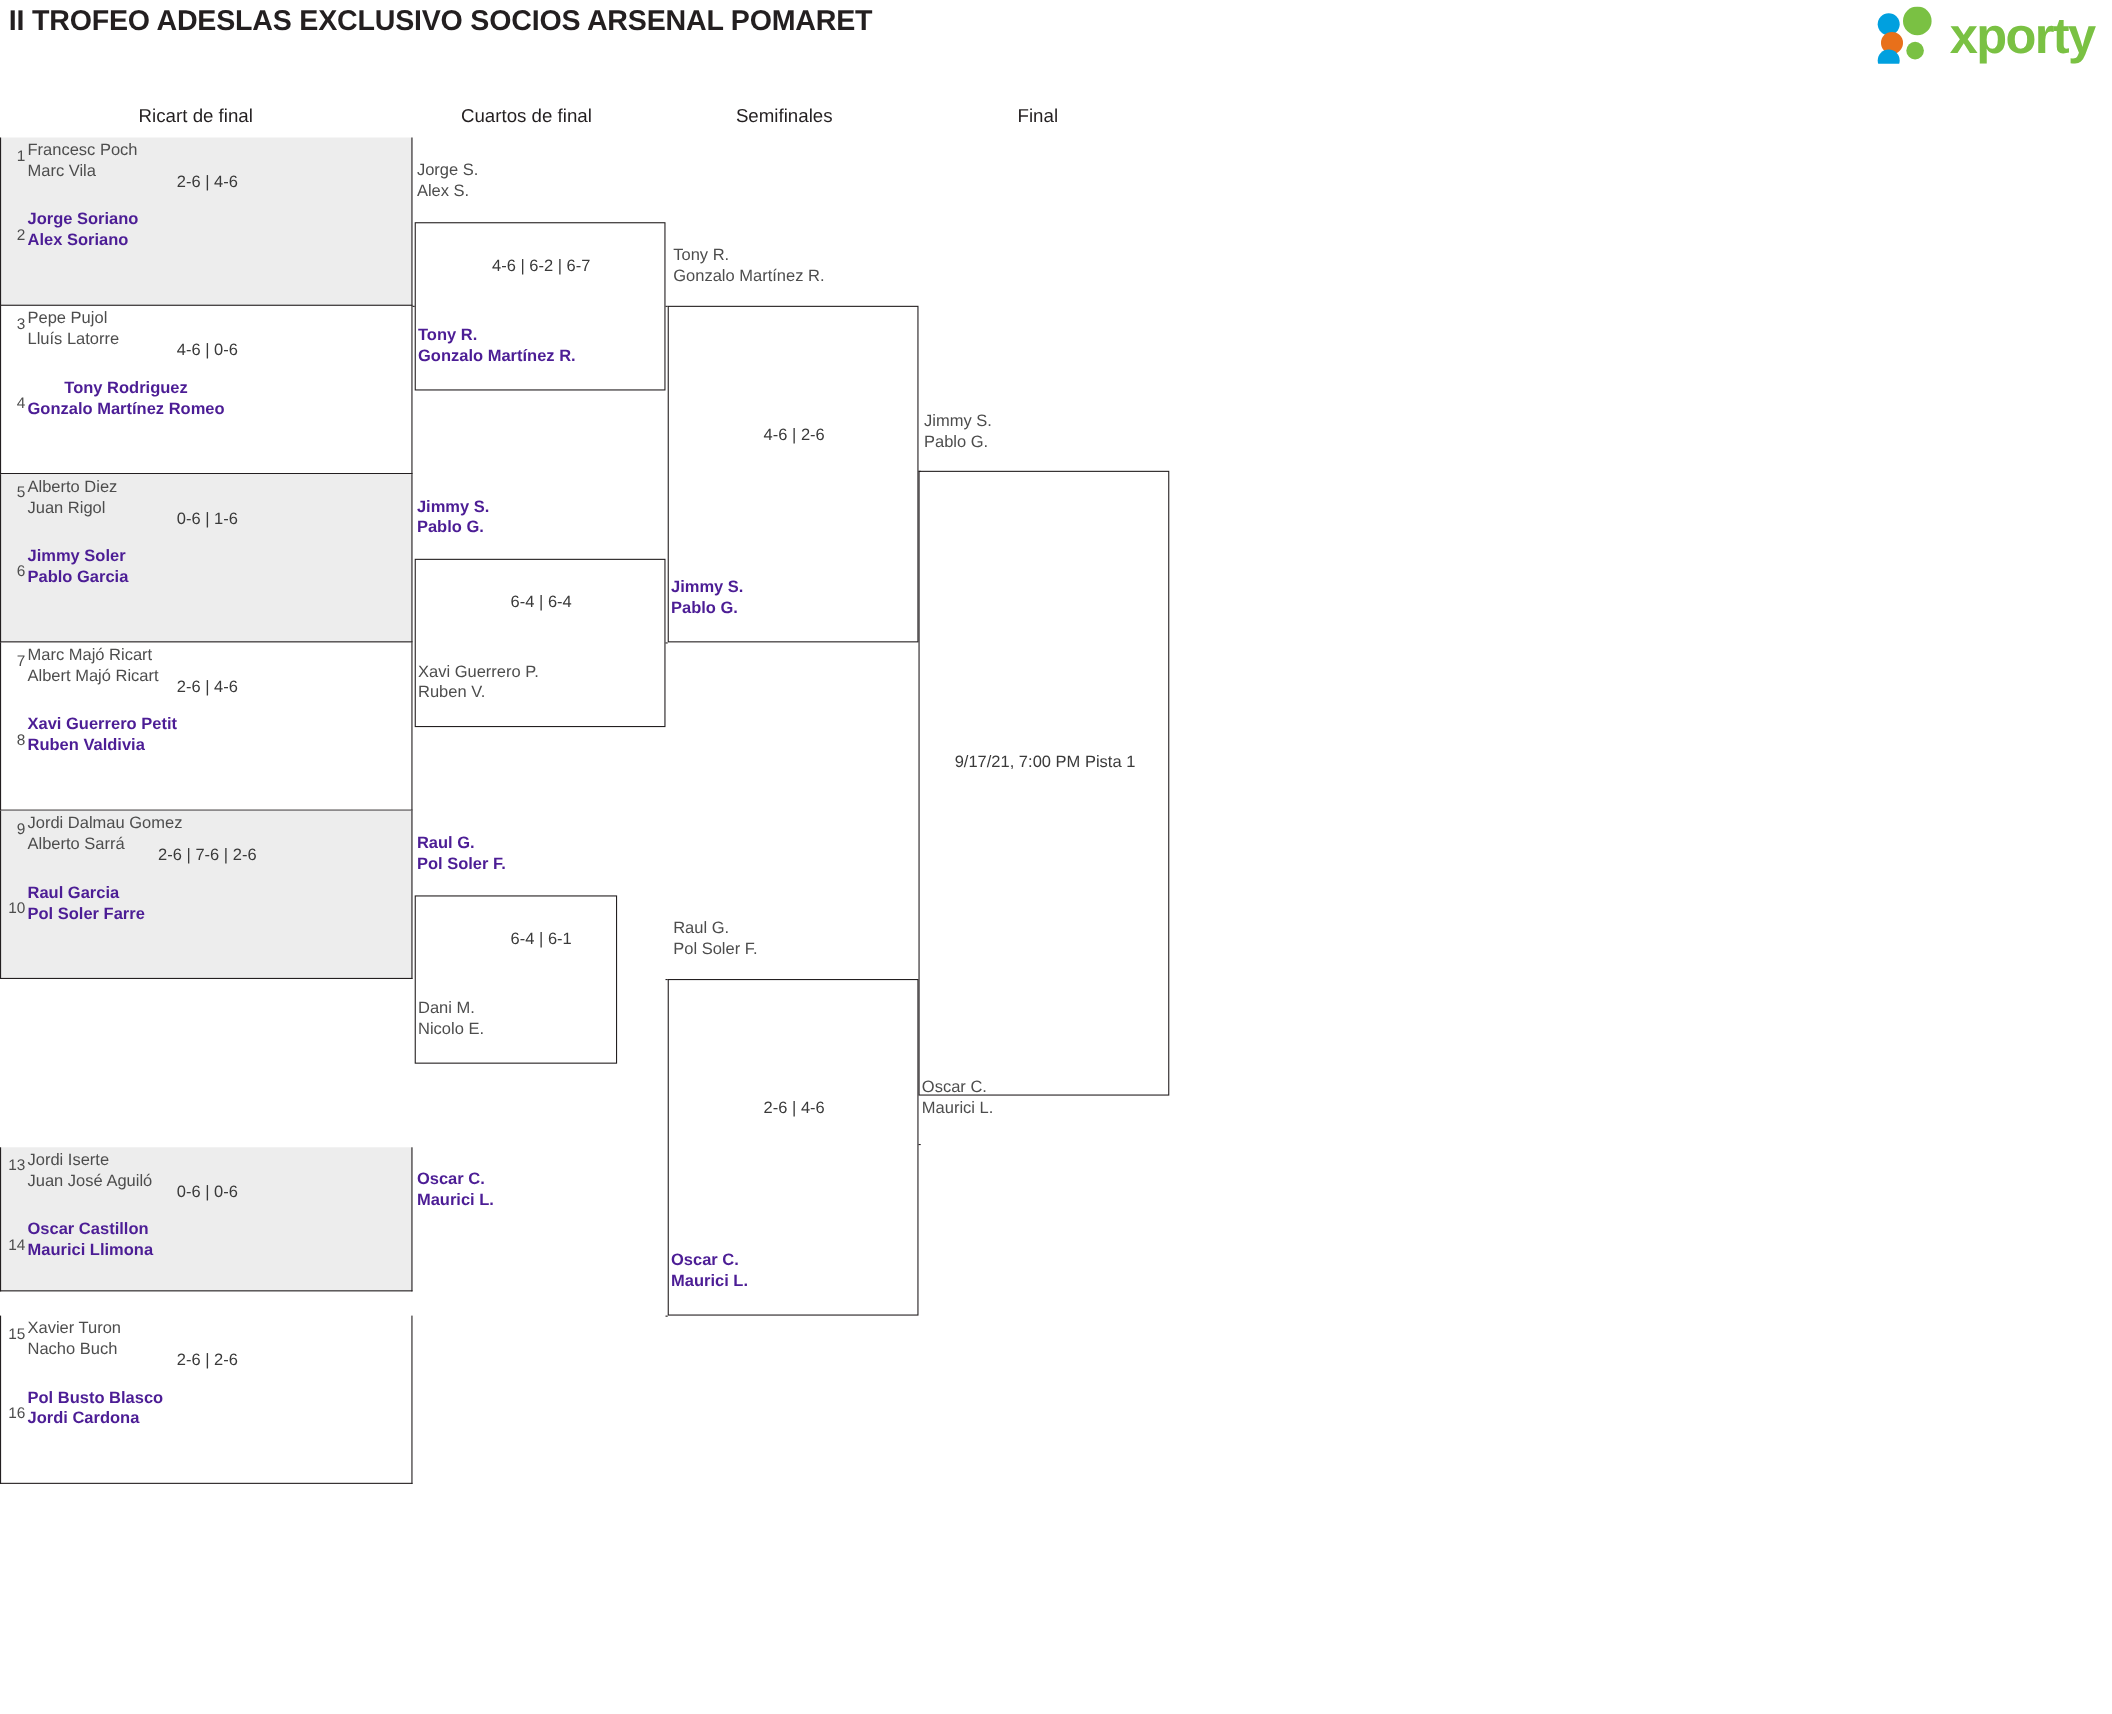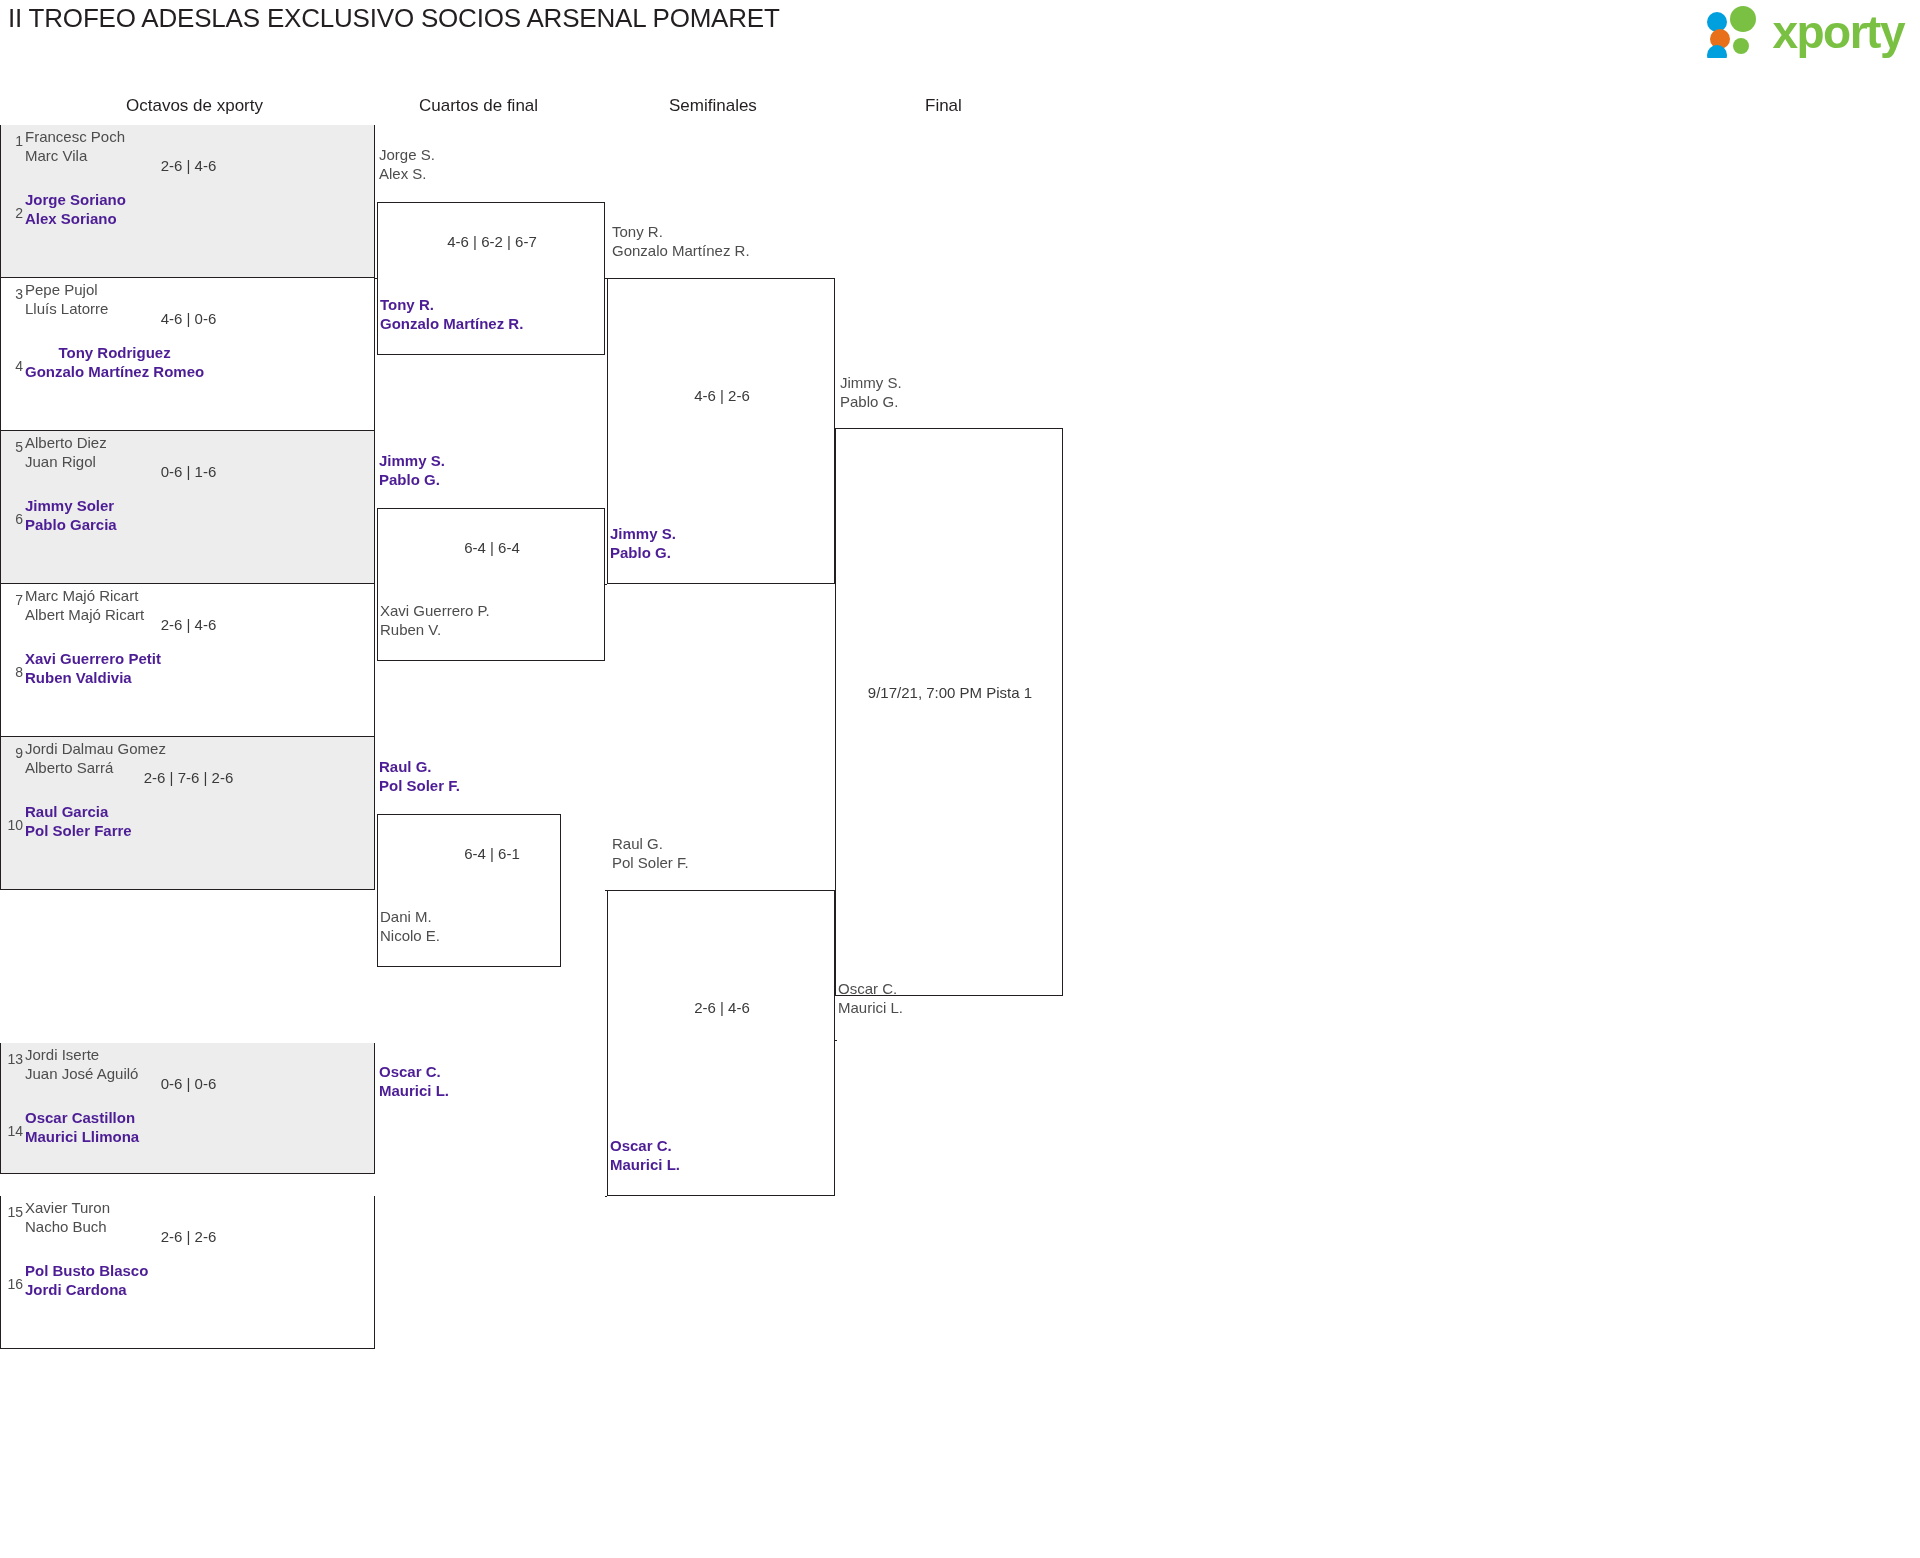--- a/index.html
+++ b/index.html
@@ -11,21 +11,21 @@
     font-family: "Liberation Sans", sans-serif;
     color: #231f20;
     position: relative;
     overflow: hidden;
   }
 
   
   #header-block { position: absolute; left: 8px; top: 2px; }
   #tournament-title {
     font-size: 26px;
-    font-weight: 400;
+    font-weight: 700;
     letter-spacing: -0.2px;
     line-height: 32px;
     white-space: nowrap;
   }
   #tournament-subtitle {
     font-size: 24px;
     font-weight: 400;
     line-height: 32px;
     white-space: nowrap;
   }
@@ -109,21 +109,21 @@
   <svg width="62" height="52" viewBox="0 0 62 52">
     <circle cx="13" cy="16" r="10" fill="#00a0df"></circle>
     <circle cx="16" cy="33" r="10" fill="#e8701a"></circle>
     <circle cx="13" cy="49" r="10" fill="#00a0df"></circle>
     <circle cx="39" cy="13" r="13" fill="#7ac143"></circle>
     <circle cx="37" cy="40" r="8" fill="#7ac143"></circle>
   </svg>
   <span id="brand-wordmark">xporty</span>
 </div>
 
-<div class="round-header" style="left:126px;">Octavos de xporty</div>
+<div class="round-header" style="left:126px;">Ricart de final</div>
 <div class="round-header" style="left:419px;">Cuartos de final</div>
 <div class="round-header" style="left:669px;">Semifinales</div>
 <div class="round-header" style="left:925px;">Final</div>
 
 <div id="bracket">
 
   <div class="match-box r1-box shaded" style="left:0px; top:125px; width:375px; height:153px;">
     <div class="seed-no" style="top:8px;">1</div>
     <div class="slot loser" style="left:24px; top:2px;">
       <span class="nm">Francesc Poch</span>

